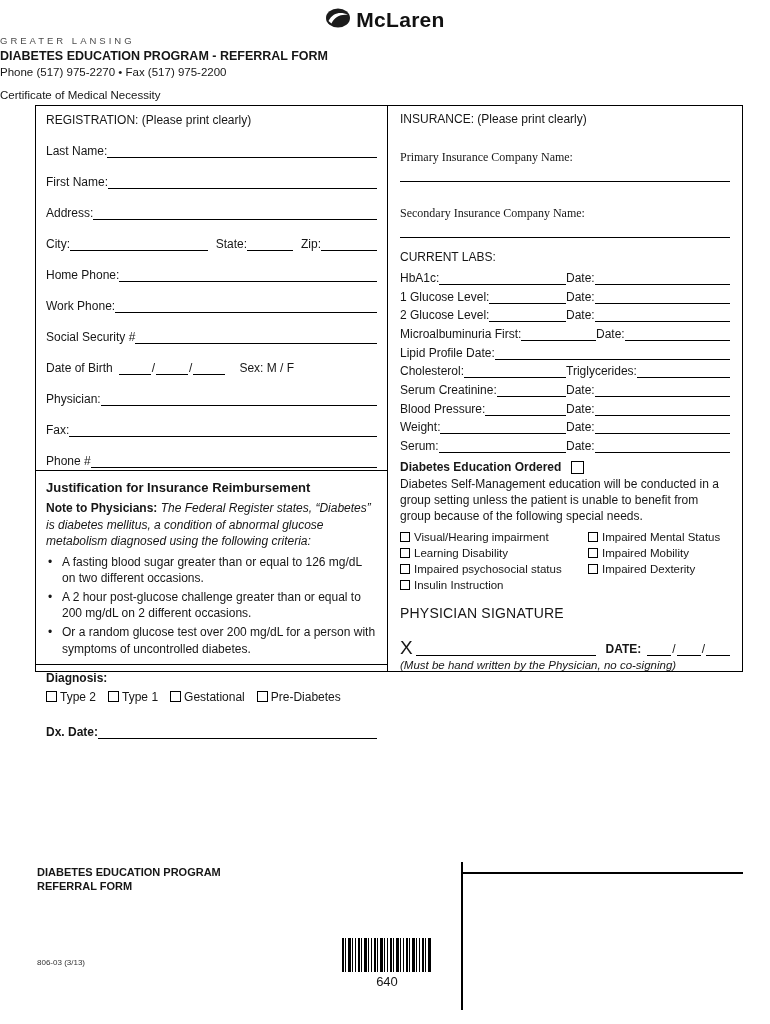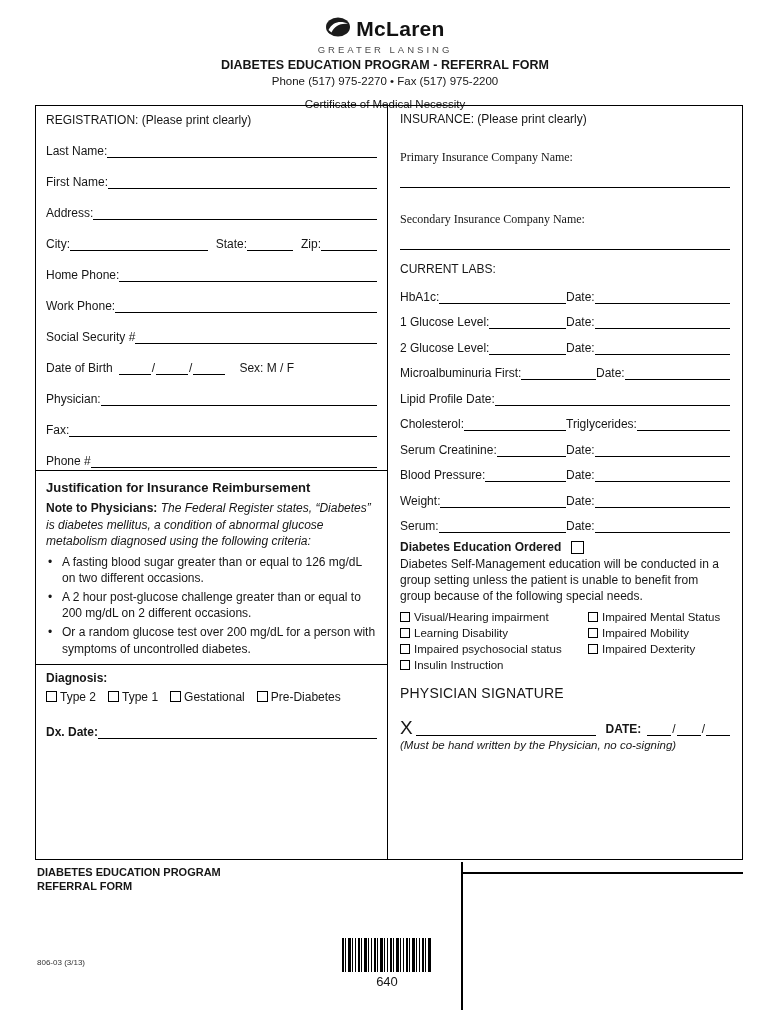--- a/index.html
+++ b/index.html
@@ -1,30 +1,30 @@
 <!DOCTYPE html>
 <html><head>
 <meta charset="utf-8">
 <style>
   * { box-sizing: border-box; }
   html,body { margin:0; padding:0; background:#fff; }
   body { font-family:"Liberation Sans", sans-serif; color:#161616; }
   .page { position:relative; width:770px; height:1024px; background:#fff; overflow:hidden; }
 
   
-  .header { text-align:center; padding-top:16px; }
+  .header { padding-top:7px; }
   .brand-row { display:flex; justify-content:center; align-items:center; gap:5px; height:26px; }
   .brand-name { font-size:21px; font-weight:bold; letter-spacing:0.3px; color:#111; }
   .brand-sub { font-size:9.5px; letter-spacing:3px; color:#4c4c4c; margin-top:2px; }
   .form-title { font-size:12.5px; font-weight:bold; margin-top:3px; }
   .contact { font-size:11.5px; margin-top:3px; }
   .certificate { font-size:11.5px; margin-top:11px; }
 
   
-  .main-box { position:absolute; left:35px; top:105px; width:708px; height:755px;
+  .main-box { position:absolute; left:35px; top:105px; width:708px; height:567px;
               border:1.5px solid #000; display:flex; flex-direction:row; }
   .columns { display:flex; flex:1; min-height:0; }
   .col-left { width:352px; border-right:1.5px solid #000; display:flex; flex-direction:column; }
   .col-right { flex:1; padding:6px 12px 0 12px; display:flex; flex-direction:column; }
 
   .sec-heading { font-size:12px; }
   .sec-reg { padding:7px 10px 2px 10px; }
   .sec-just { border-top:1.5px solid #000; padding:7px 10px 4px 10px; }
   .sec-diag { border-top:1.5px solid #000; padding:6px 10px 0 10px; flex:1; }
 

